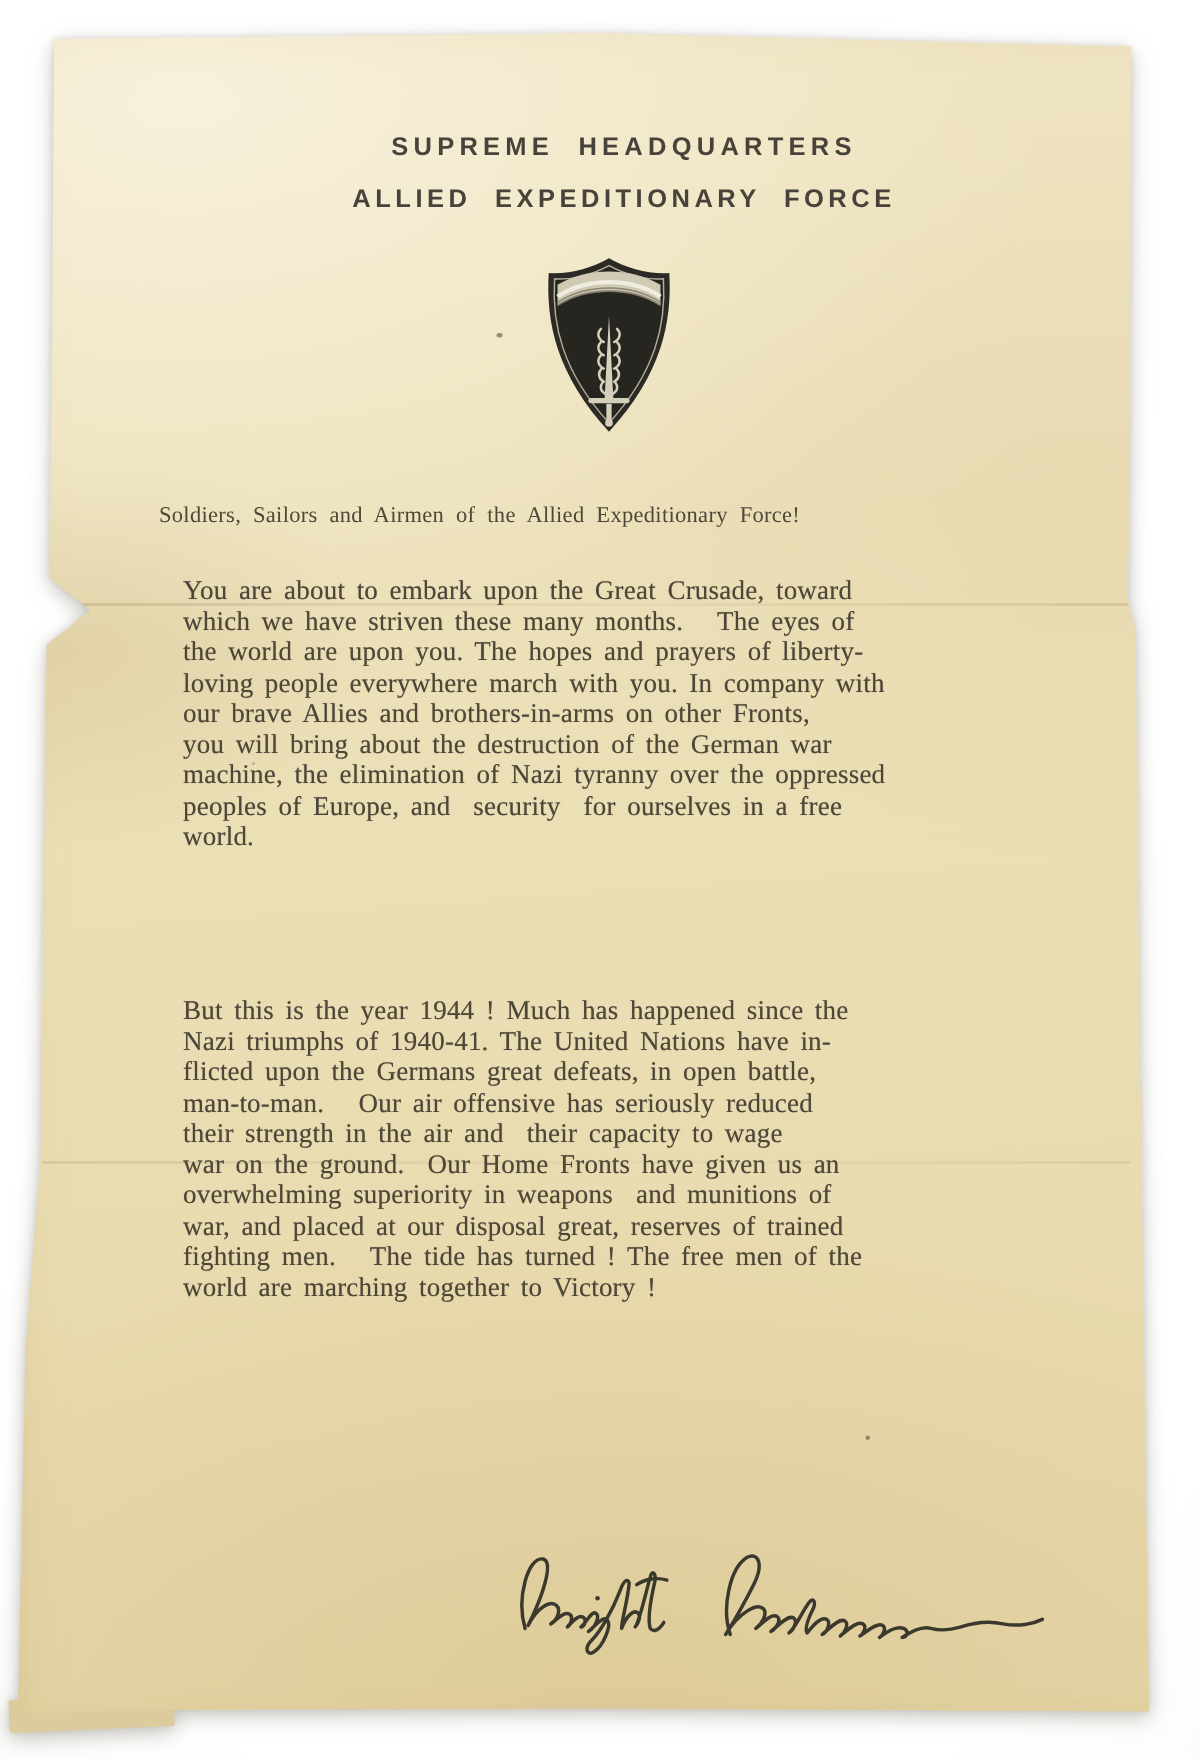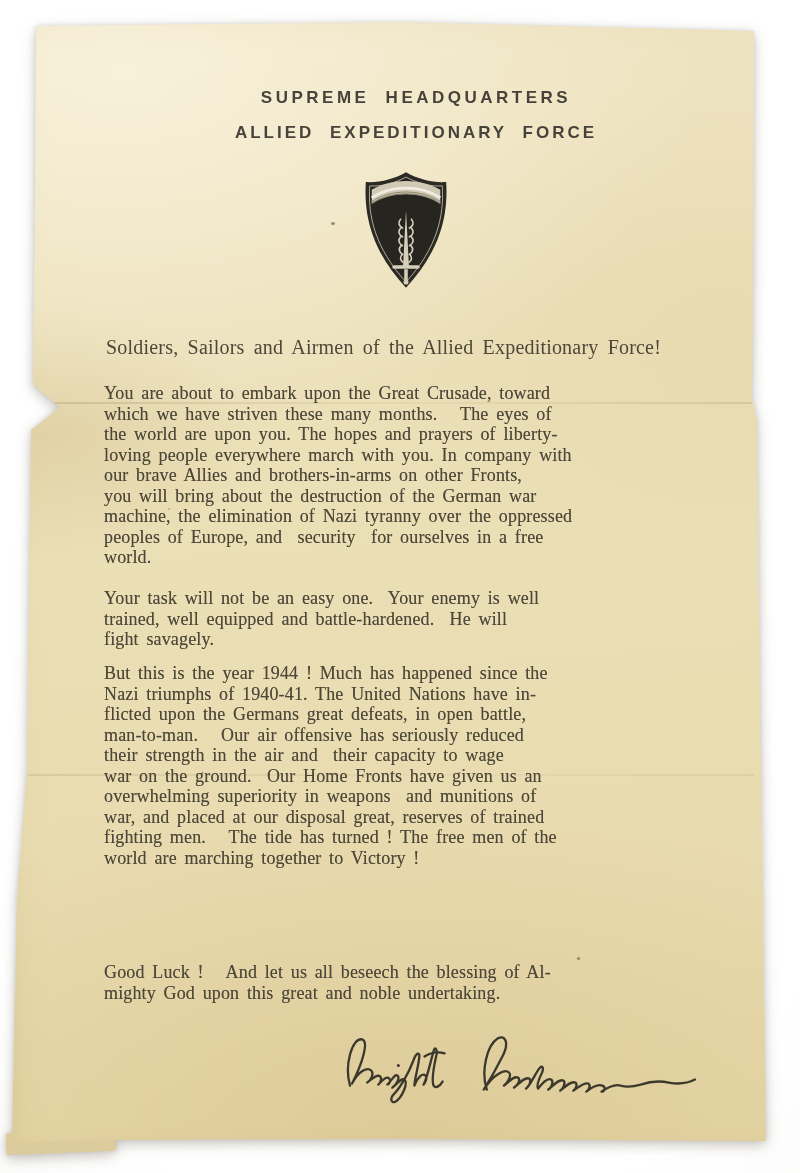--- a/index.html
+++ b/index.html
@@ -52,25 +52,25 @@
     position:absolute;left:0;width:800px;text-align:center;
     transform:translateX(16px);
     font-family:"Liberation Sans", sans-serif;
     font-size:17px;font-weight:bold;color:#47433a;
   }
   .hl1{top:88px;letter-spacing:3.5px;word-spacing:8px;}
   .hl2{top:123px;letter-spacing:3px;word-spacing:8px;}
   .insignia{position:absolute;left:357px;top:169px;width:98px;height:122px;}
   .salutation{
     position:absolute;left:106px;top:336px;width:640px;margin:0;
-    font-size:20px;color:#4d4739;word-spacing:4px;letter-spacing:0.2px;
+    font-size:15px;color:#4d4739;word-spacing:4px;letter-spacing:0.2px;
     white-space:pre-wrap;
   }
   .para{
-    position:absolute;left:104px;width:560px;margin:0;
+    position:absolute;left:122px;width:560px;margin:0;
     font-size:18px;line-height:20.5px;color:#4d4739;
     word-spacing:3px;letter-spacing:0.15px;
     white-space:pre-wrap;
     text-shadow:0 0 0.5px rgba(77,71,57,0.55);
   }
   .p1{top:383px;} .p2{top:588px;} .p3{top:663px;} .p4{top:884px;} .p5{top:962px;}
   .signature{position:absolute;left:336px;top:1028px;width:372px;height:78px;}
 </style>
 </head>
 <body>
@@ -121,35 +121,30 @@
 
       <p class="para p1">You are about to embark upon the Great Crusade, toward
 which we have striven these many months.   The eyes of
 the world are upon you. The hopes and prayers of liberty-
 loving people everywhere march with you. In company with
 our brave Allies and brothers-in-arms on other Fronts,
 you will bring about the destruction of the German war
 machine, the elimination of Nazi tyranny over the oppressed
 peoples of Europe, and  security  for ourselves in a free
 world.</p>
-      <p class="para p2">Your task will not be an easy one.  Your enemy is well
-trained, well equipped and battle-hardened.  He will
-fight savagely.</p>
       <p class="para p3">But this is the year 1944 ! Much has happened since the
 Nazi triumphs of 1940-41. The United Nations have in-
 flicted upon the Germans great defeats, in open battle,
 man-to-man.   Our air offensive has seriously reduced
 their strength in the air and  their capacity to wage
 war on the ground.  Our Home Fronts have given us an
 overwhelming superiority in weapons  and munitions of
 war, and placed at our disposal great, reserves of trained
 fighting men.   The tide has turned ! The free men of the
 world are marching together to Victory !</p>
-      <p class="para p5">Good Luck !   And let us all beseech the blessing of Al-
-mighty God upon this great and noble undertaking.</p>
 
       <svg class="signature" viewBox="0 0 370 75">
         <title>Dwight D Eisenhower</title>
         <g fill="none" stroke-width="2.3" stroke-linecap="round" stroke-linejoin="round" stroke="#3b382d">
           <path d="M14,56 C8,36 16,8 26,10 C33,12 26,34 16,54
                    C22,42 31,37 35,41 C38,44 35,51 31,53
                    C36,49 41,44 44,47 C46,49 44,54 42,55
                    C46,51 50,46 53,49 C55,51 53,55 51,55
                    C55,52 58,44 61,46 C64,48 60,56 56,58
                    C60,55 65,48 68,50 C72,53 66,68 59,72

